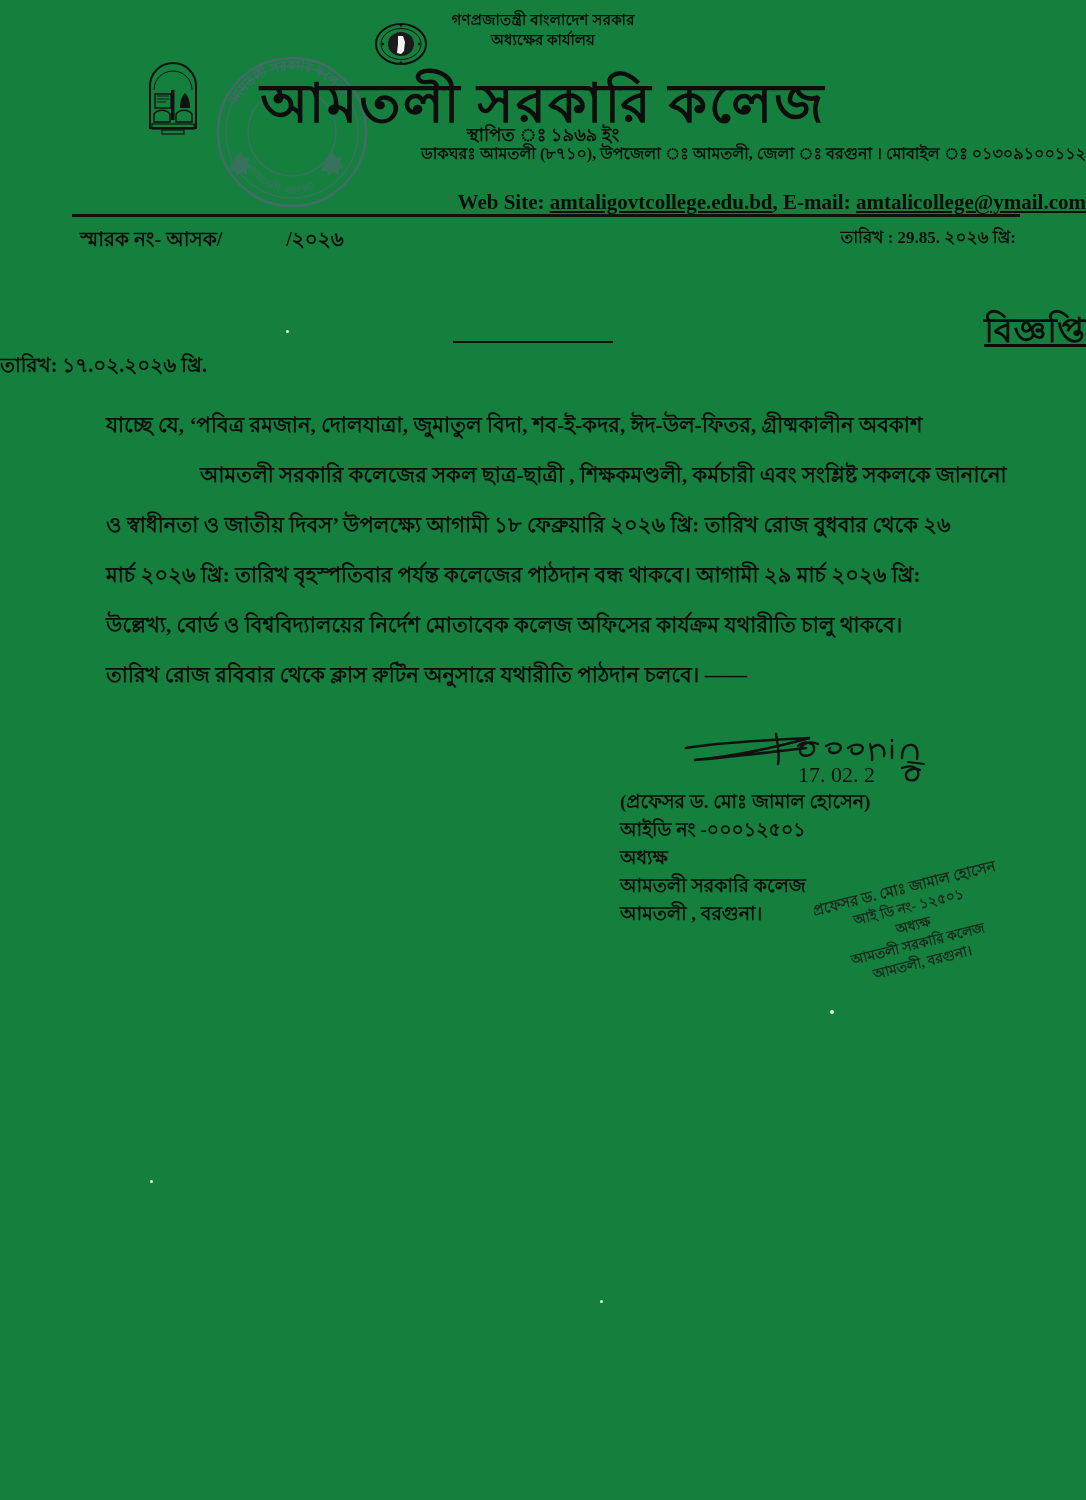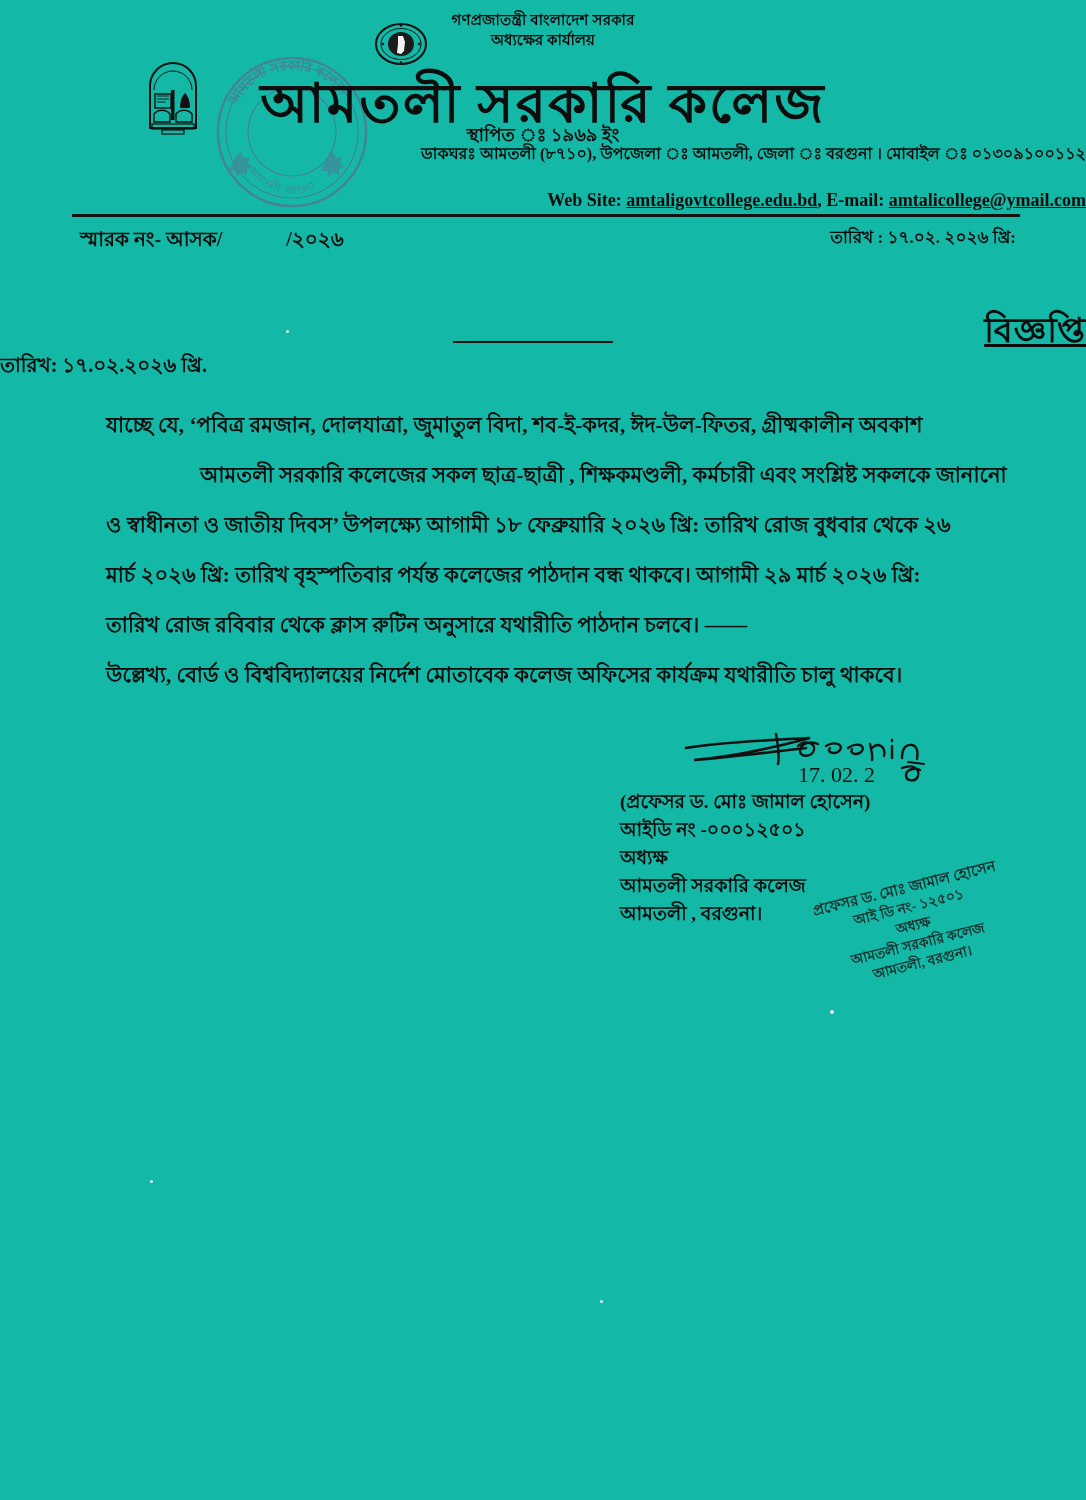--- a/index.html
+++ b/index.html
@@ -4,21 +4,21 @@
 <style>
   html, body {
     margin: 0;
     padding: 0;
     background: #ffffff;
   }
   .page {
     position: relative;
     width: 1086px;
     height: 1500px;
-    background: #14b8a6;
+    background: #15803d;
     overflow: hidden;
     font-family: "Liberation Serif", "DejaVu Serif", serif;
     color: #0d0d0d;
   }
 
   
   .header {
     position: relative;
     width: 100%;
     height: 212px;
@@ -84,21 +84,21 @@
     font-weight: 700;
   }
   .addr-line {
     position: absolute;
     left: 0; right: 0;
     text-align: right;
     font-weight: 700;
   }
   .addr-1 { top: 141px; font-size: 16px; }
   .addr-2 { top: 165px; font-size: 19px; }
-  .addr-3 { top: 190px; font-size: 18px; padding-left: 36px; }
+  .addr-3 { top: 190px; font-size: 21px; padding-left: 36px; }
   .addr-3 .ul { text-decoration: underline; }
 
   .rule-main {
     position: absolute;
     left: 72px;
     top: 214px;
     width: 948px;
     height: 3px;
     background: #111;
   }
@@ -281,34 +281,34 @@
       <span class="ul">amtalicollege@ymail.com</span>
     </div>
   </div>
 
   <div class="rule-main"></div>
 
   <div class="memo-row">
     <div class="memo-left">
       <span>স্মারক নং- আসক/</span><span class="gap"></span><span>/২০২৬</span>
     </div>
-    <div class="memo-right">তারিখ :  ১৭.০২. ২০২৬ খ্রি:</div>
+    <div class="memo-right">তারিখ :  29.85. ২০২৬ খ্রি:</div>
   </div>
 
   <div class="notice-title">বিজ্ঞপ্তি</div>
   <div class="title-underline"></div>
   <div class="notice-date">তারিখ: ১৭.০২.২০২৬ খ্রি.</div>
 
   <div class="body-block">
     <div class="body-line pull">যাচ্ছে যে, ‘পবিত্র রমজান, দোলযাত্রা, জুমাতুল বিদা, শব-ই-কদর, ঈদ-উল-ফিতর, গ্রীষ্মকালীন অবকাশ</div>
     <div class="body-line indent">আমতলী সরকারি কলেজের সকল ছাত্র-ছাত্রী ,  শিক্ষকমণ্ডলী,  কর্মচারী এবং সংশ্লিষ্ট সকলকে জানানো</div>
     <div class="body-line pull">ও স্বাধীনতা ও জাতীয় দিবস’ উপলক্ষ্যে আগামী ১৮ ফেব্রুয়ারি ২০২৬ খ্রি: তারিখ রোজ বুধবার থেকে ২৬</div>
     <div class="body-line pull">মার্চ ২০২৬ খ্রি: তারিখ বৃহস্পতিবার পর্যন্ত  কলেজের পাঠদান বন্ধ থাকবে। আগামী ২৯ মার্চ ২০২৬ খ্রি:</div>
+    <div class="body-line pull">উল্লেখ্য, বোর্ড ও বিশ্ববিদ্যালয়ের নির্দেশ মোতাবেক কলেজ অফিসের কার্যক্রম যথারীতি চালু থাকবে।</div>
     <div class="body-line pull">তারিখ রোজ রবিবার থেকে ক্লাস রুটিন অনুসারে যথারীতি পাঠদান চলবে। ——</div>
-    <div class="body-line pull">উল্লেখ্য, বোর্ড ও বিশ্ববিদ্যালয়ের নির্দেশ মোতাবেক কলেজ অফিসের কার্যক্রম যথারীতি চালু থাকবে।</div>
   </div>
 
   <div class="sign-block">
     <svg class="signature-svg" viewBox="0 0 260 62">
       <path d="M6 22 C40 16 90 14 130 12 C100 20 60 30 14 34 C50 31 92 26 126 22" fill="none" stroke="#111" stroke-width="2.6" stroke-linecap="round"></path>
       <path d="M96 8 C98 20 100 30 98 38" fill="none" stroke="#111" stroke-width="2.4" stroke-linecap="round"></path>
       <path d="M118 20 C124 14 136 16 134 24 C132 31 120 32 120 25 C120 18 130 14 138 18" fill="none" stroke="#111" stroke-width="2.4" stroke-linecap="round"></path>
       <path d="M146 20 C154 15 164 18 160 24 C156 29 146 27 150 22" fill="none" stroke="#111" stroke-width="2.4" stroke-linecap="round"></path>
       <path d="M168 22 C176 16 186 19 182 25 C178 30 169 28 172 23" fill="none" stroke="#111" stroke-width="2.4" stroke-linecap="round"></path>
       <path d="M190 18 C192 26 193 30 192 34 M192 22 C198 16 206 20 204 30" fill="none" stroke="#111" stroke-width="2.4" stroke-linecap="round"></path>

